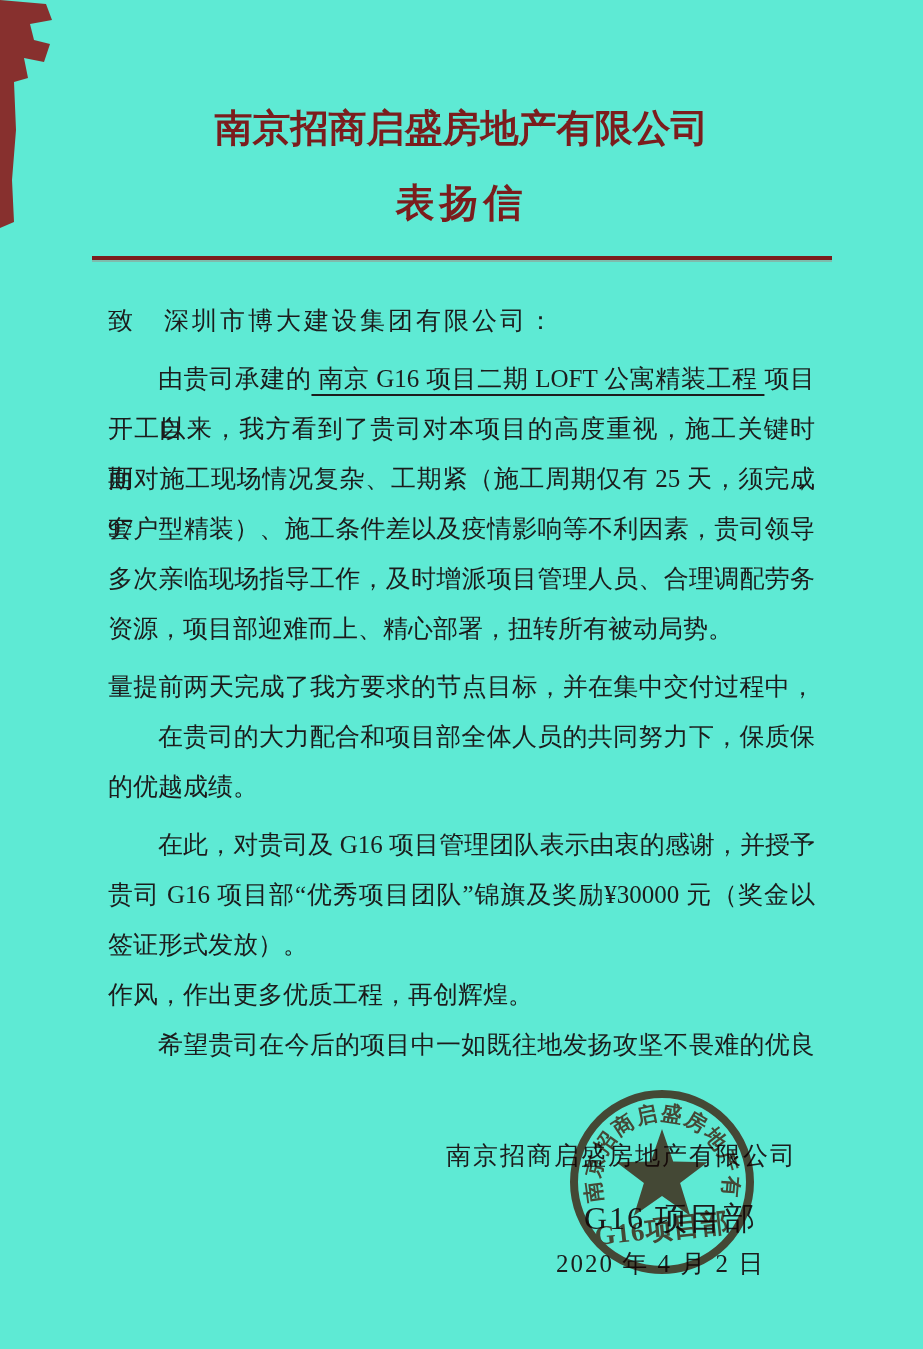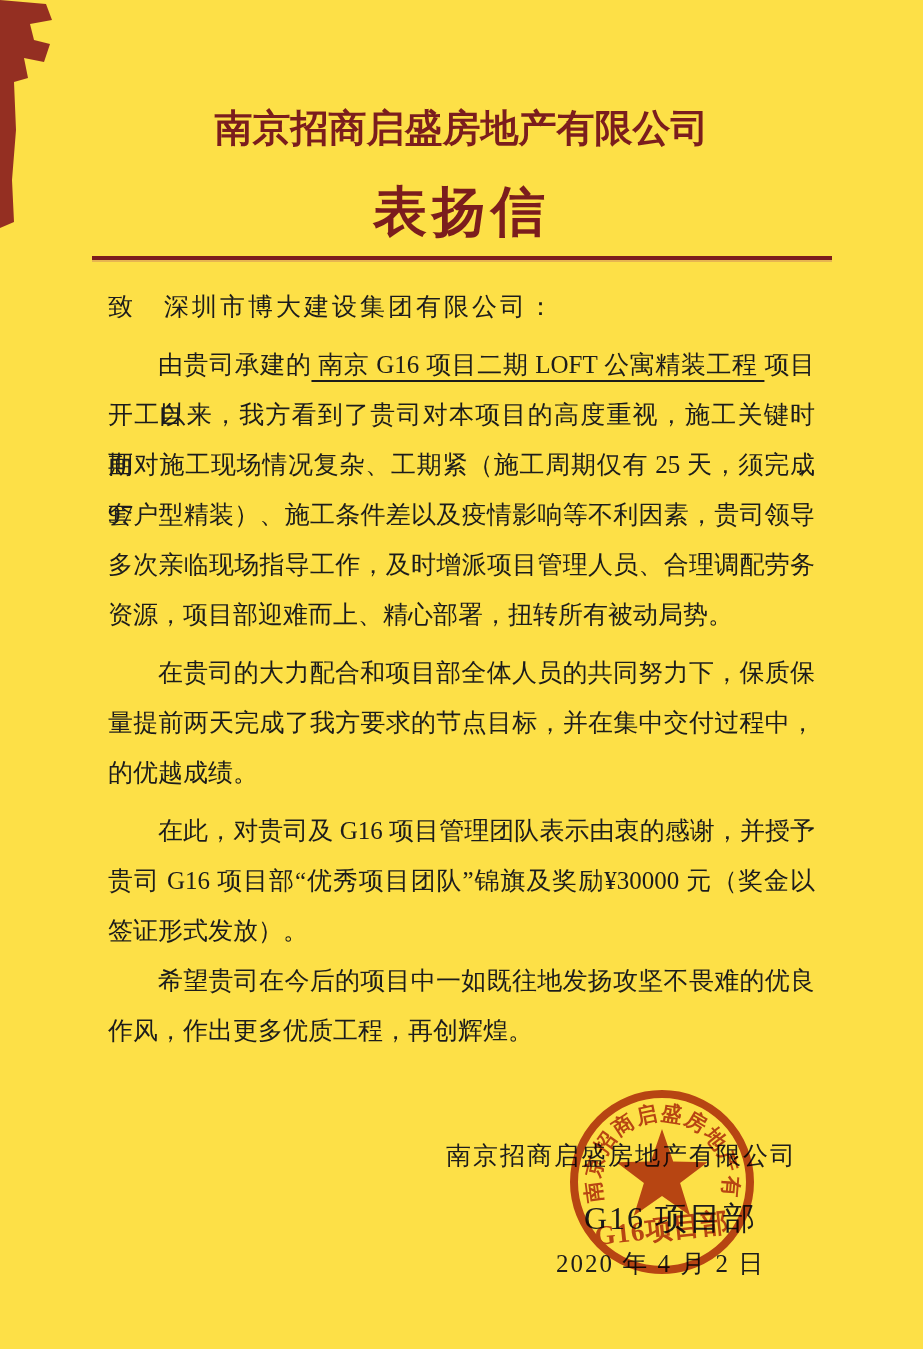--- a/index.html
+++ b/index.html
@@ -1,42 +1,42 @@
 <!DOCTYPE html>
 <html><head>
 <meta charset="utf-8">
 <style>
   html,body{margin:0;padding:0;background:#e8e8e8;}
   .page{
     position:relative;
     width:923px;height:1349px;
     margin:0 auto;
-    background:#fde047;
+    background:#5eead4;
     overflow:hidden;
     font-family:"Liberation Serif","DejaVu Serif",serif;
     color:#1c1c1c;
   }
   .corner-mark{position:absolute;left:0;top:0;}
   .title-company{
     position:absolute;top:103px;left:0;width:100%;
     text-align:center;font-size:38px;font-weight:bold;
     color:#7b1d1d;letter-spacing:0px;
   }
   .title-letter{
     position:absolute;top:176px;left:0;width:100%;
-    text-align:center;font-size:54px;font-weight:bold;
+    text-align:center;font-size:39px;font-weight:bold;
     color:#7b1d1d;letter-spacing:5px;
   }
   .rule{
     position:absolute;top:256px;left:92px;width:740px;height:4px;
     background:#7b1d1d;
     box-shadow:0 2px 0 rgba(190,100,100,0.35);
   }
   .letter-body{
-    position:absolute;top:282px;left:108px;width:707px;
+    position:absolute;top:296px;left:108px;width:707px;
     font-size:25px;line-height:50px;
   }
   .salutation{letter-spacing:3px;}
   .para{margin-top:8px;}
   .para:last-child{margin-top:0;}
   .bline{
     height:50px;white-space:nowrap;
     text-align:left;
   }
   .bline.just{
@@ -95,32 +95,32 @@
 
   <div class="para">
         <div class="bline just indent"><span>由贵司承建的</span><span class="uline"> 南京 G16 项目二期 LOFT 公寓精装工程 </span><span>项目自</span></div>
         <div class="bline just"><span>开工以来，我方看到了贵司对本项目的高度重视，施工关键时期，</span></div>
         <div class="bline just"><span>面对施工现场情况复杂、工期紧（施工周期仅有 25 天，须完成 97</span></div>
         <div class="bline just"><span>套户型精装）、施工条件差以及疫情影响等不利因素，贵司领导</span></div>
         <div class="bline just"><span>多次亲临现场指导工作，及时增派项目管理人员、合理调配劳务</span></div>
         <div class="bline"><span>资源，项目部迎难而上、精心部署，扭转所有被动局势。</span></div>
       </div>
       <div class="para">
+        <div class="bline just"><span>量提前两天完成了我方要求的节点目标，并在集中交付过程中，</span></div>
         <div class="bline just indent"><span>在贵司的大力配合和项目部全体人员的共同努力下，保质保</span></div>
-        <div class="bline just"><span>量提前两天完成了我方要求的节点目标，并在集中交付过程中，</span></div>
         <div class="bline"><span>的优越成绩。</span></div>
       </div>
       <div class="para">
         <div class="bline just indent"><span>在此，对贵司及 G16 项目管理团队表示由衷的感谢，并授予</span></div>
         <div class="bline just"><span>贵司 G16 项目部“优秀项目团队”锦旗及奖励¥30000 元（奖金以</span></div>
         <div class="bline"><span>签证形式发放）。</span></div>
       </div>
       <div class="para">
+        <div class="bline"><span>作风，作出更多优质工程，再创辉煌。</span></div>
         <div class="bline just indent"><span>希望贵司在今后的项目中一如既往地发扬攻坚不畏难的优良</span></div>
-        <div class="bline"><span>作风，作出更多优质工程，再创辉煌。</span></div>
       </div>
     </div>
 
   <div class="sig-company">南京招商启盛房地产有限公司</div>
 
   <div class="sig-dept">G16 项目部</div>
 
   <div class="sig-date">2020 年 4 月 2 日</div>
 
   <svg class="seal" viewBox="0 0 200 200">

